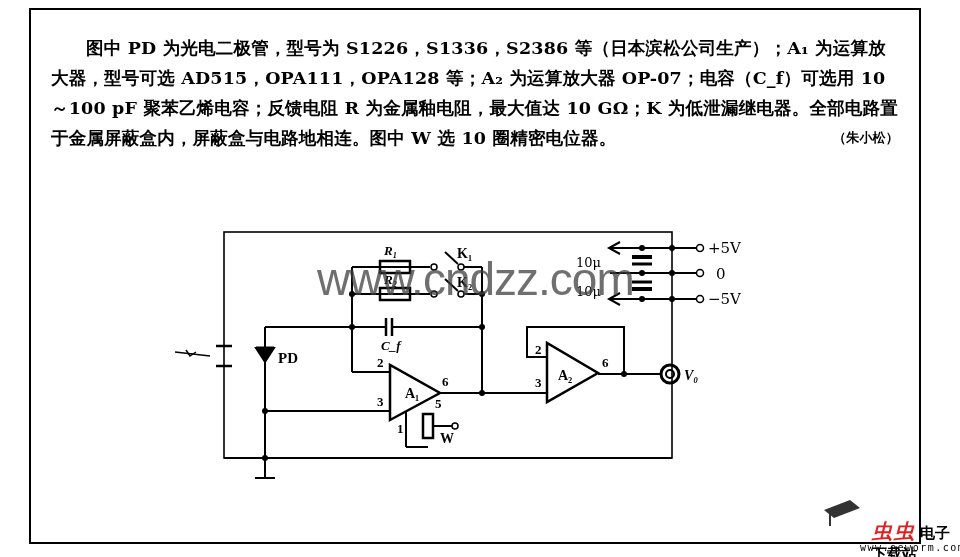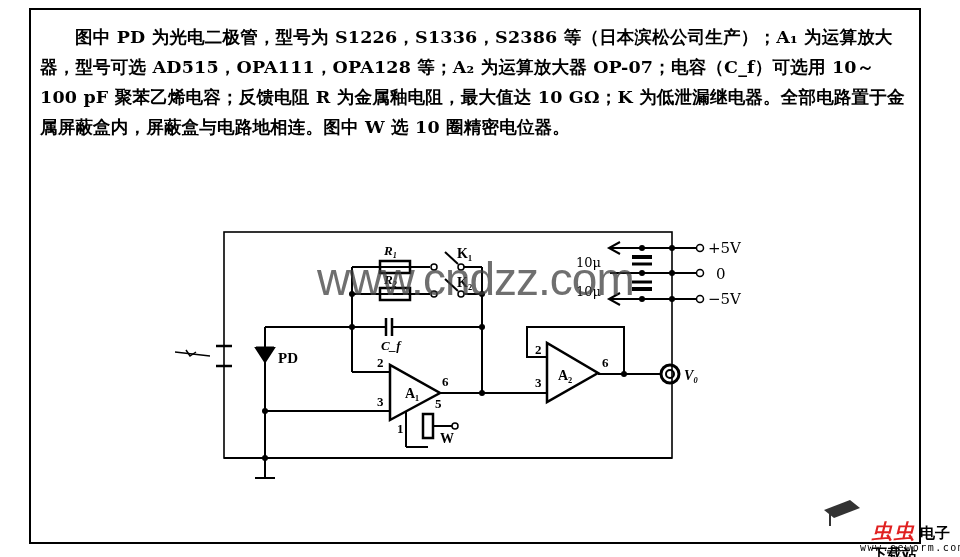--- a/index.html
+++ b/index.html
@@ -2,38 +2,38 @@
 <html><head>
 <meta charset="utf-8">
 <style>
   html, body { margin:0; padding:0; background:#fff; }
   body { width:960px; height:557px; position:relative; overflow:hidden;
          font-family:"DejaVu Serif", "Liberation Serif", serif; color:#000; }
   .frame { position:absolute; left:29px; top:8px; width:892px; height:536px;
            border:2px solid #000; box-sizing:border-box; }
   .desc { position:absolute; left:40px; top:22px; width:870px;
           font-size:17.5px; line-height:30px; font-weight:bold; letter-spacing:0.2px; }
-  .desc p { margin:0; text-indent:2em; }
+  .desc p { margin:11px; text-indent:2em; }
   .author { float:right; font-size:13px; font-weight:bold; }
   svg { position:absolute; left:0; top:0; }
   .lbl { font-family:"Liberation Serif", "DejaVu Serif", serif; font-weight:bold; }
   .wm { position:absolute; left:317px; top:252px; font-family:Liberation Sans, sans-serif;
         font-size:46px; color:#404040; opacity:0.75; letter-spacing:-1px; }
   .logo { position:absolute; left:820px; top:498px; width:140px; height:59px; }
   .logo-cn { position:absolute; left:52px; top:20px; font-family:"DejaVu Sans", sans-serif; font-size:15px; font-weight:bold; }
   .logo-red { color:#e02020; font-size:20px; font-style:italic; margin-right:4px; letter-spacing:2px; }
   .logo-url { position:absolute; left:40px; top:44px; font-family:"DejaVu Sans Mono", monospace; font-size:10px; letter-spacing:1.5px; }
 </style>
 </head>
 <body>
 
 <div class="frame"></div>
 
 <div class="desc">
-  <p><span>图中 PD 为光电二极管，型号为 S1226，S1336，S2386 等（日本滨松公司生产）；A₁ 为运算放大器，型号可选 AD515，OPA111，OPA128 等；A₂ 为运算放大器 OP-07；电容（C_f）可选用 10～100 pF 聚苯乙烯电容；反馈电阻 R 为金属釉电阻，最大值达 10 GΩ；K 为低泄漏继电器。全部电路置于金属屏蔽盒内，屏蔽盒与电路地相连。图中 W 选 10 圈精密电位器。</span></p>
+  <p><span>图中 PD 为光电二极管，型号为 S1226，S1336，S2386 等（日本滨松公司生产）；A₁ 为运算放大器，型号可选 AD515，OPA111，OPA128 等；A₂ 为运算放大器 OP-07；电容（C_f）可选用 10～100 pF 聚苯乙烯电容；反馈电阻 R 为金属釉电阻，最大值达 10 GΩ；K 为低泄漏继电器。全部电路置于金属屏蔽盒内，屏蔽盒与电路地相连。图中 W 选 10 圈精密电位器。</span><span class="author">（朱小松）</span></p>
 </div>
 
 <svg width="960" height="557" stroke="#000" fill="none" stroke-width="2">
 
   <rect x="224" y="232" width="448" height="226" stroke-width="1.6"></rect>
 
   <g>
     <line x1="175" y1="352" x2="210" y2="356" stroke-width="1.5"></line>
     <polyline points="186,350 190,356 196,352" stroke-width="1.5"></polyline>
   </g>

